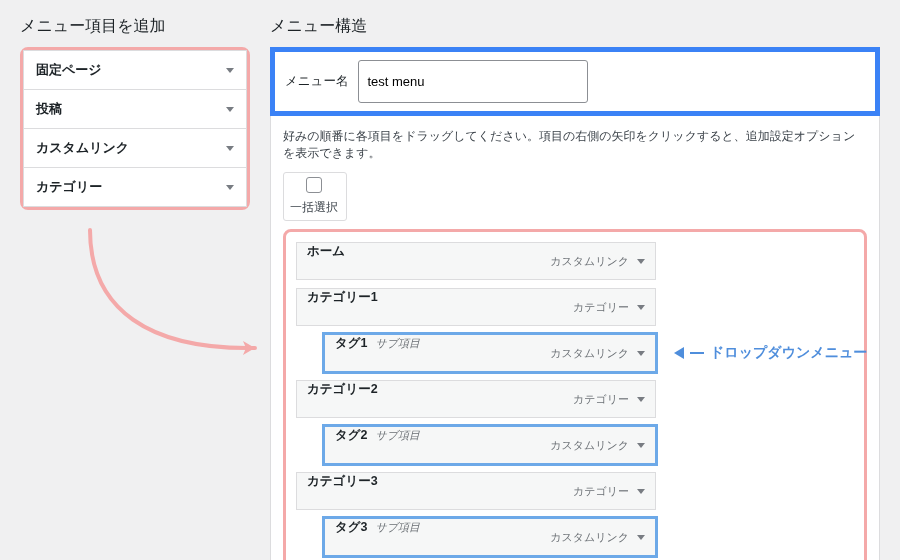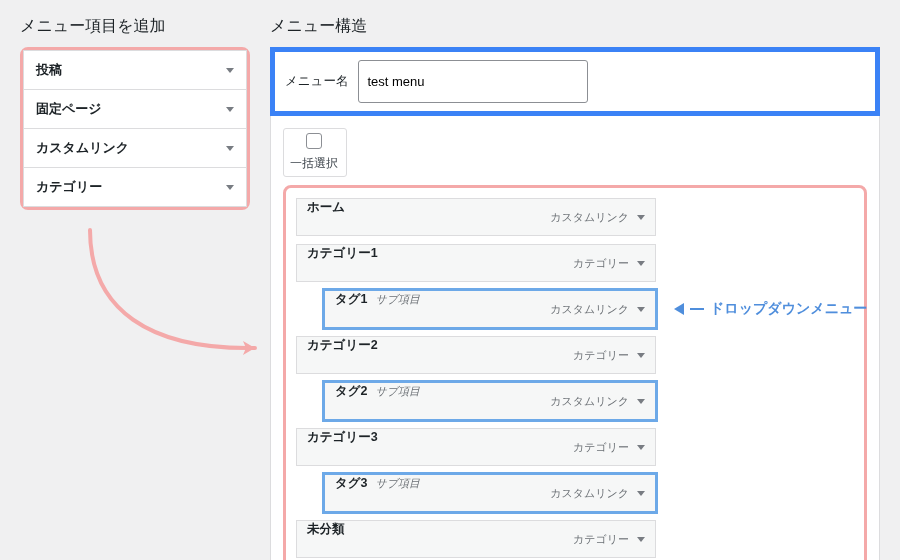--- a/index.html
+++ b/index.html
@@ -149,25 +149,25 @@
 </head>
 <body>
 
 <div class="wrap">
 
   <div class="col-left">
     <h2 class="section-title">メニュー項目を追加</h2>
     <div class="acc-outline">
       <div class="acc">
         <div class="acc-item">
+          <span>固定ページ</span>
+          <span class="tri"></span>
+        </div>
+        <div class="acc-item">
           <span>投稿</span>
-          <span class="tri"></span>
-        </div>
-        <div class="acc-item">
-          <span>固定ページ</span>
           <span class="tri"></span>
         </div>
         <div class="acc-item">
           <span>カスタムリンク</span>
           <span class="tri"></span>
         </div>
         <div class="acc-item">
           <span>カテゴリー</span>
           <span class="tri"></span>
         </div>
@@ -183,20 +183,21 @@
 
   <div class="col-right">
     <h2 class="section-title">メニュー構造</h2>
 
     <div class="menu-name-row">
       <label>メニュー名</label>
       <input type="text" value="test menu" style="">
     </div>
 
     <div class="right-inner">
+      <div class="instr">好みの順番に各項目をドラッグしてください。項目の右側の矢印をクリックすると、追加設定オプションを表示できます。</div>
 
       <div class="bulk-row">
         <span class="bulk-wrap">
           <span class="chk"></span>
           <span class="lbl">一括選択</span>
         </span>
       </div>
 
       <div class="items-outline">
 

